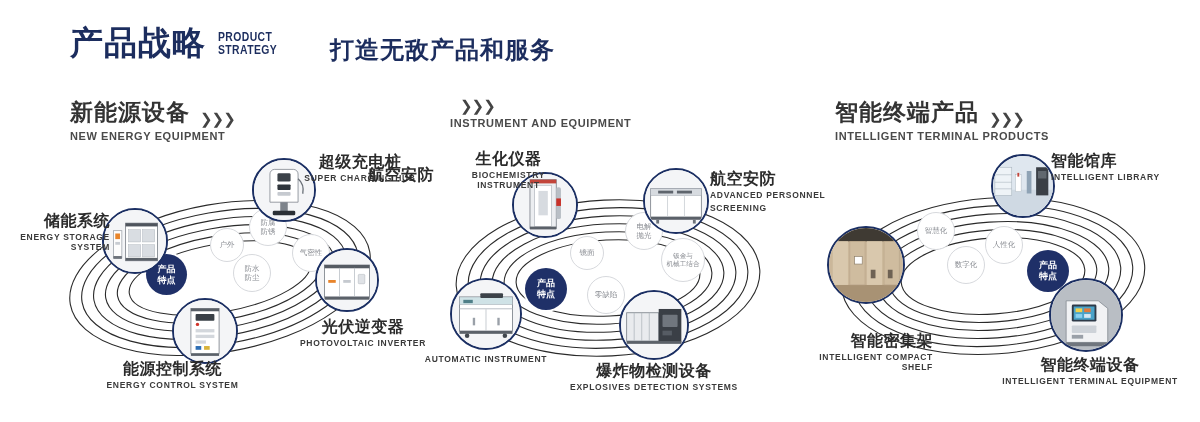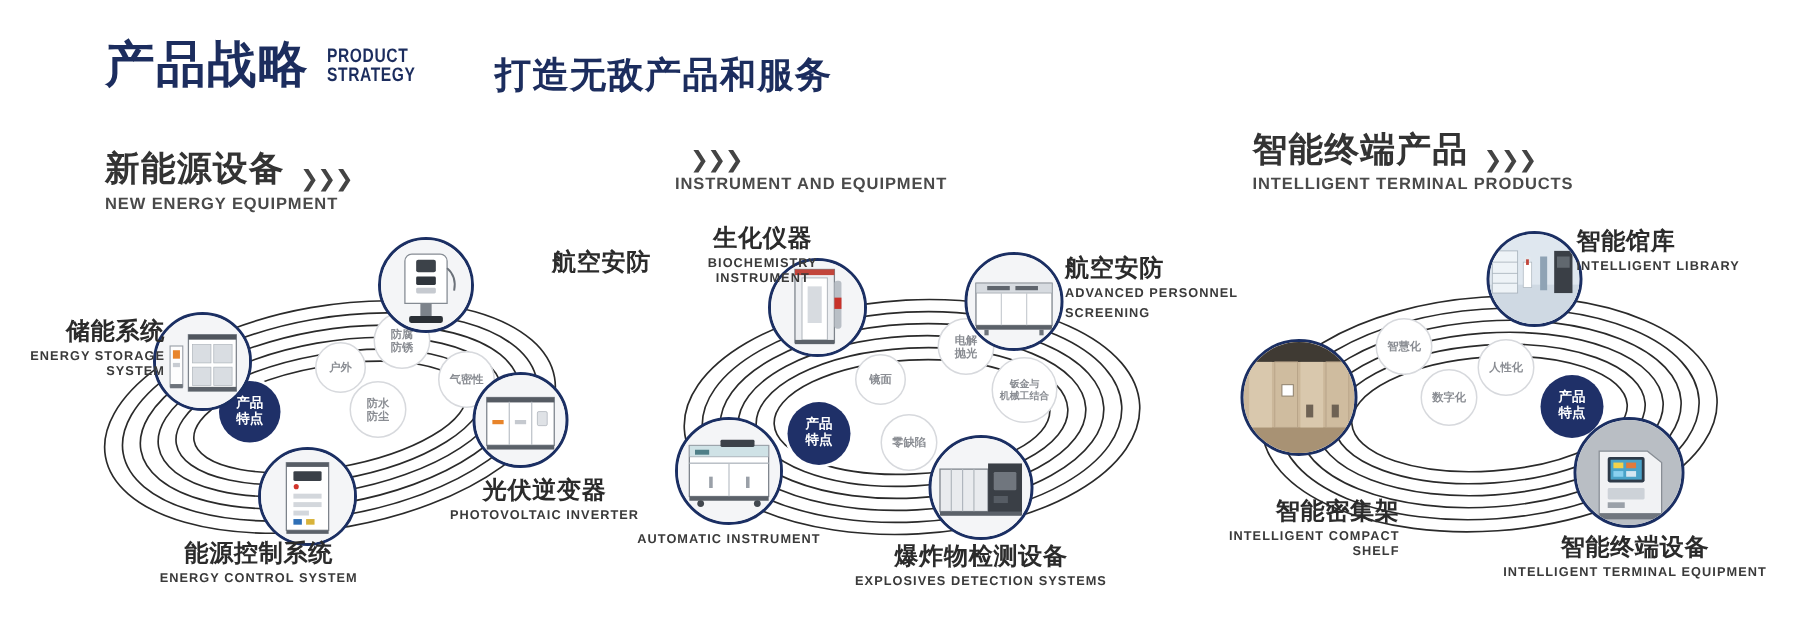--- a/index.html
+++ b/index.html
@@ -64,21 +64,20 @@
 
   .feat{
     position:absolute;border-radius:50%;
     border:1px solid #d7d9dd;
     background:#ffffff;
     display:flex;align-items:center;justify-content:center;
     text-align:center;
     font-family:"DejaVu Sans",sans-serif;
     font-size:7.5px;color:#8a8d93;line-height:1.25;
     box-sizing:border-box;
-    font-weight:bold;
   }
   .core{
     position:absolute;border-radius:50%;
     background:#1f3068;
     display:flex;align-items:center;justify-content:center;
     text-align:center;
     font-family:"DejaVu Sans",sans-serif;
     font-size:9px;font-weight:700;color:#ffffff;line-height:1.2;
     box-shadow:0 0 0 2px #ffffff;
   }
@@ -118,21 +117,21 @@
     <div class="en">NEW ENERGY EQUIPMENT</div>
   </div>
 
   <div class="sec-head" style="left:450px;top:97px;">
     <div class="cn">
       <span class="arrows">❯❯❯</span>
     </div>
     <div class="en">INSTRUMENT AND EQUIPMENT</div>
   </div>
 
-  <div class="sec-head" style="left:835px;top:84px;">
+  <div class="sec-head" style="left:835px;top:97px;">
     <div class="cn">
       <span>智能终端产品</span>
       <span class="arrows">❯❯❯</span>
     </div>
     <div class="en">INTELLIGENT TERMINAL PRODUCTS</div>
   </div>
 
   <div class="group" style="left:20px;top:150px;">
     <svg class="rings" viewBox="0 0 400 260">
       <g fill="none" stroke="#2a2a2a" stroke-width="1.1">
@@ -226,20 +225,24 @@
         <rect x="18" y="57" width="30" height="2.5" fill="#5b6169"></rect>
       </svg>
     </div>
 
     <div class="lbl r" style="left:-16px;top:62px;width:106px;">
       <div class="cn">储能系统</div>
       <div class="en">ENERGY STORAGE</div>
       <div class="en" style="margin-top:0">SYSTEM</div>
     </div>
 
+    <div class="lbl c" style="left:255px;top:3px;width:170px;">
+      <div class="cn">超级充电桩</div>
+      <div class="en">SUPER CHARGING HUB</div>
+    </div>
 
     <div class="lbl c" style="left:60px;top:210px;width:185px;">
       <div class="cn">能源控制系统</div>
       <div class="en">ENERGY CONTROL SYSTEM</div>
     </div>
 
     <div class="lbl c" style="left:268px;top:168px;width:150px;">
       <div class="cn">光伏逆变器</div>
       <div class="en">PHOTOVOLTAIC INVERTER</div>
     </div>

